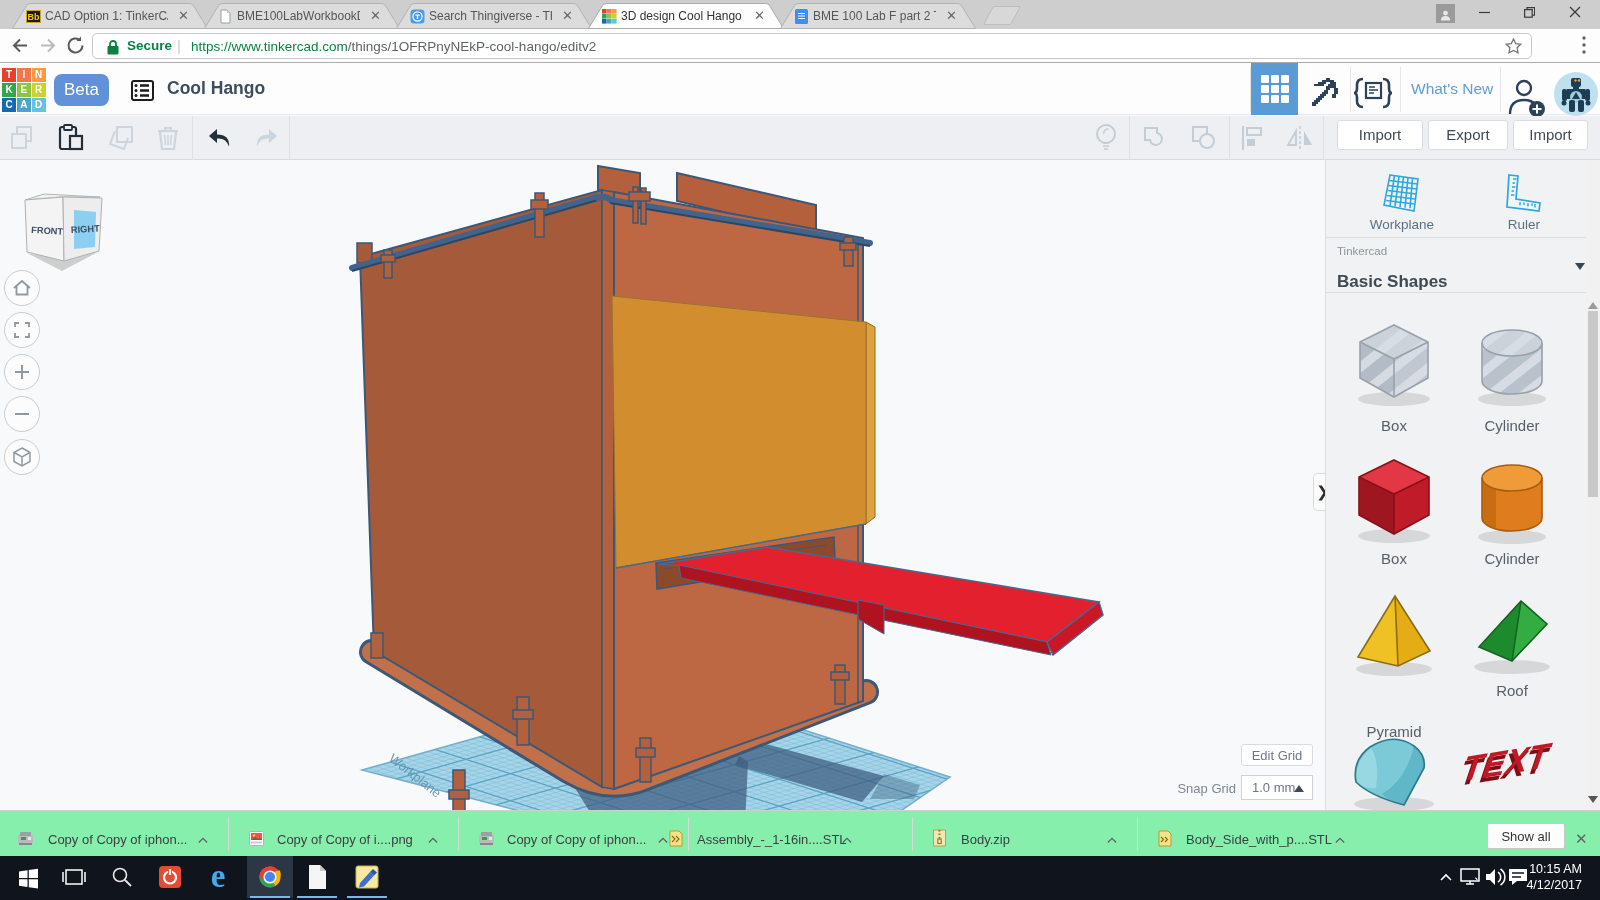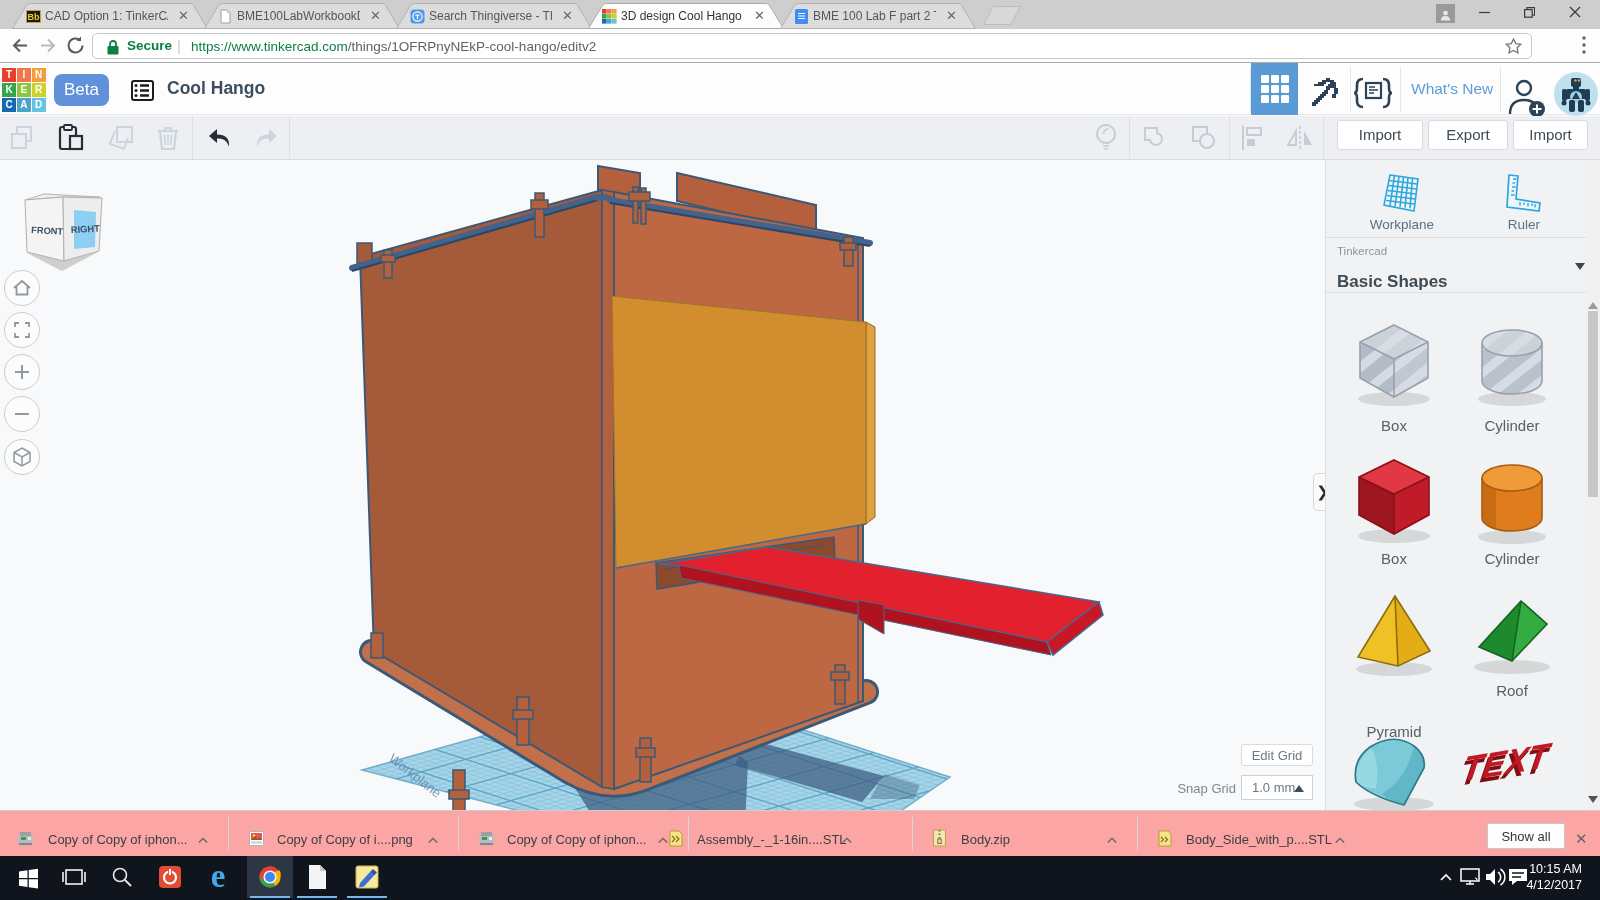--- a/index.html
+++ b/index.html
@@ -54,21 +54,21 @@
   #collapse { position:absolute; left:1313px; top:313px; width:18px; height:38px; background:#fbfbfb; border:1px solid #d8dadd; border-right:none; border-radius:5px 0 0 5px; color:#2b2b2b; font-size:15px; text-align:center; line-height:36px; }
 
   
   #rpanel { left:1325px; top:160px; width:261px; height:650px; background:#f1f2f3; border-left:1px solid #dcdee0; }
   #rscroll { left:1586px; top:160px; width:14px; height:650px; background:#f1f1f1; }
   #rthumb { position:absolute; left:1588px; top:311px; width:10px; height:186px; background:#c8c8c8; }
   .ptool-lab { position:absolute; top:57px; font-size:13.5px; color:#5a7184; width:120px; text-align:center; }
   .shp-lab { position:absolute; width:120px; text-align:center; font-size:15px; color:#56606b; }
 
   
-  #dlbar { left:0; top:810px; width:1600px; height:46px; background:#fca5a5; border-top:1px solid #cfcfcf; }
+  #dlbar { left:0; top:810px; width:1600px; height:46px; background:#86efac; border-top:1px solid #cfcfcf; }
   .dl { position:absolute; top:0; height:46px; }
   .dl .txt { position:absolute; left:48px; top:21px; font-size:13px; color:#3c4043; white-space:nowrap; }
   .dl .chev { position:absolute; top:24px; width:10px; height:10px; }
   .dldiv { position:absolute; top:6px; width:1px; height:34px; background:#d8d8d8; }
   #showall { position:absolute; left:1487px; top:12px; width:78px; height:26px; background:#fdfdfd; border:1px solid #c8c8c8; border-radius:2px; font-size:13px; color:#333; text-align:center; line-height:26px;}
   #dlclose { position:absolute; left:1575px; top:19px; font-size:15px; color:#5f6368; }
 
   
   #taskbar { left:0; top:856px; width:1600px; height:44px; background:#10151d; }
   .tkic { position:absolute; top:0px; width:44px; height:42px; }

